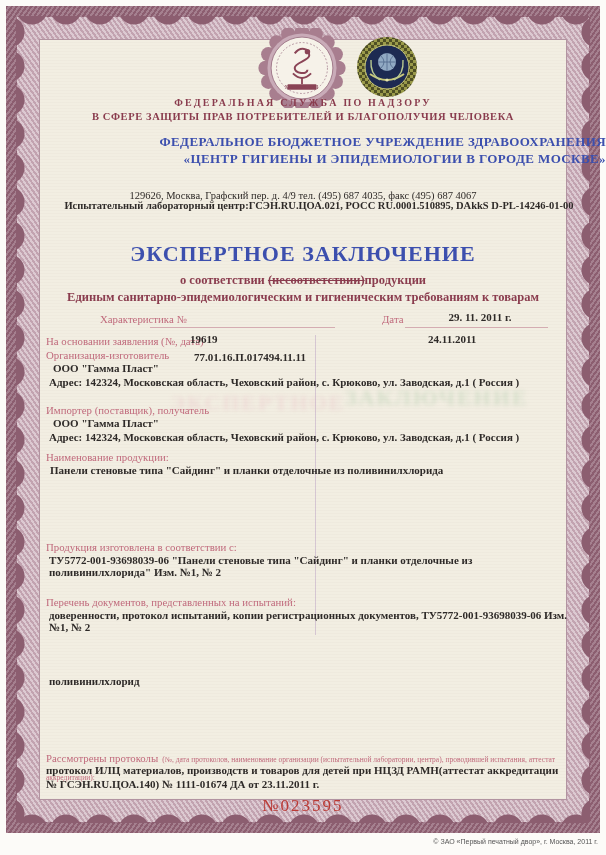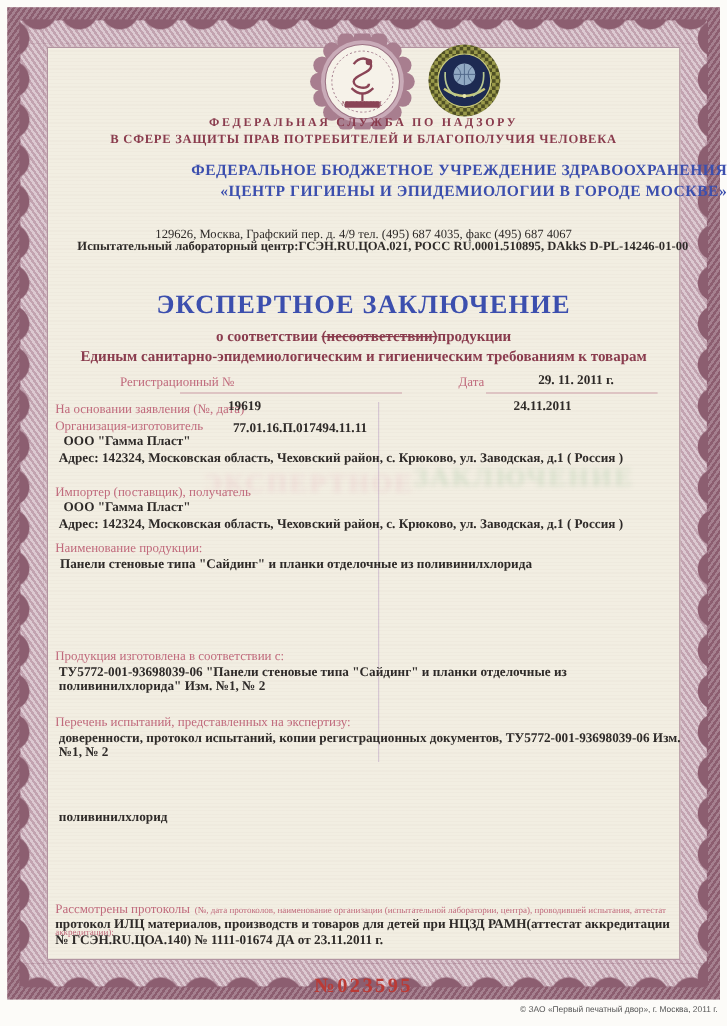--- a/index.html
+++ b/index.html
@@ -49,21 +49,21 @@
   .h1{font-size:10px;letter-spacing:2.2px;}
   .h2{font-size:10.5px;letter-spacing:.6px;}
   .org{font-size:13px;letter-spacing:.4px;text-align:right;}
   .small{font-size:10.5px;}
   .title-main{font-size:22px;letter-spacing:1px;}
   .sub{font-size:12.5px;}
   .struck{text-decoration:line-through;}
   .label{font-size:10.8px;}
   .val{font-size:11px;font-weight:bold;color:#2e2a28;}
   .underline{position:absolute;height:1px;background:rgba(190,120,140,.55);}
-  .serial{font-size:17px;color:#bb3a35;letter-spacing:2px;font-weight:bold;margin-top:16px;}
+  .serial{font-size:17px;color:#bb3a35;letter-spacing:2px;font-weight:normal;}
   .footer{font-size:7px;color:#555;font-family:"Liberation Sans","DejaVu Sans",sans-serif;}
   .tiny{font-size:7.5px;}
   .wrapblock{line-height:14px;}
 </style>
 </head>
 <body>
 
 <div class="page">
 
   <div class="frame-outer">
@@ -146,21 +146,21 @@
   <div class="abs ctr blue org" style="top:134px;">ФЕДЕРАЛЬНОЕ БЮДЖЕТНОЕ УЧРЕЖДЕНИЕ ЗДРАВООХРАНЕНИЯ</div>
   <div class="abs ctr blue org" style="top:151px;">«ЦЕНТР ГИГИЕНЫ И ЭПИДЕМИОЛОГИИ В ГОРОДЕ МОСКВЕ»</div>
 
   <div class="abs ctr ink small" style="top:190px;">129626, Москва, Графский пер. д. 4/9 тел. (495) 687 4035, факс (495) 687 4067</div>
   <div class="abs ctr ink small b" style="top:200px;margin-left:16px;">Испытательный лабораторный центр:ГСЭН.RU.ЦОА.021, РОСС RU.0001.510895, DAkkS D-PL-14246-01-00</div>
 
   <div class="abs ctr blue title-main" style="top:241px;">ЭКСПЕРТНОЕ ЗАКЛЮЧЕНИЕ</div>
   <div class="abs ctr maroon sub" style="top:290px;">Единым санитарно-эпидемиологическим и гигиеническим требованиям к товарам</div>
   <div class="abs ctr maroon sub" style="top:273px;"><span>о соответствии </span><span class="struck">(несоответствии)</span><span>продукции</span></div>
 
-  <div class="abs pink label" style="left:100px;top:313px;">Регистрационный №</div>
+  <div class="abs pink label" style="left:100px;top:313px;">Характеристика №</div>
   <div class="abs val" style="left:160px;top:311px;width:180px;text-align:center;margin-top:40px;">77.01.16.П.017494.11.11</div>
   <div class="underline" style="left:150px;top:327px;width:185px;"></div>
   <div class="abs pink label" style="left:382px;top:313px;">Дата</div>
   <div class="abs val" style="left:410px;top:311px;width:140px;text-align:center;">29. 11. 2011 г.</div>
   <div class="underline" style="left:405px;top:327px;width:143px;"></div>
 
   <div class="abs pink label" style="left:46px;top:335px;">На основании заявления (№, дата)</div>
   <div class="abs val" style="left:190px;top:333px;width:120px;text-align:left;">19619</div>
   <div class="abs val" style="left:428px;top:333px;">24.11.2011</div>
 
@@ -171,21 +171,21 @@
   <div class="abs pink label" style="left:46px;top:404px;">Импортер (поставщик), получатель</div>
   <div class="abs val" style="left:53px;top:417px;">ООО "Гамма Пласт"</div>
   <div class="abs val" style="left:49px;top:431px;">Адрес: 142324, Московская область, Чеховский район, с. Крюково, ул. Заводская, д.1 ( Россия )</div>
 
   <div class="abs pink label" style="left:46px;top:451px;">Наименование продукции:</div>
   <div class="abs val" style="left:50px;top:464px;">Панели стеновые типа "Сайдинг" и планки отделочные из поливинилхлорида</div>
 
   <div class="abs pink label" style="left:46px;top:541px;">Продукция изготовлена в соответствии с:</div>
   <div class="abs val" style="left:49px;top:554px;width:520px;">ТУ5772-001-93698039-06 "Панели стеновые типа "Сайдинг" и планки отделочные из поливинилхлорида" Изм. №1, № 2</div>
 
-  <div class="abs pink label" style="left:46px;top:596px;">Перечень испытаний, представленных на экспертизу:</div>
+  <div class="abs pink label" style="left:46px;top:596px;">Перечень документов, представленных на испытаний:</div>
   <div class="abs val" style="left:49px;top:609px;width:520px;">доверенности, протокол испытаний, копии регистрационных документов, ТУ5772-001-93698039-06 Изм. №1, № 2</div>
 
   <div class="abs val" style="left:49px;top:675px;">поливинилхлорид</div>
 
   <div class="abs" style="left:46px;top:748px;width:520px;">
     <span class="pink label">Рассмотрены протоколы</span>
     <span class="pink tiny">(№, дата протоколов, наименование организации (испытательной лаборатории, центра), проводившей испытания, аттестат аккредитации):</span>
   </div>
   <div class="abs val wrapblock" style="left:46px;top:763px;width:522px;">протокол ИЛЦ материалов, производств и товаров для детей при НЦЗД РАМН(аттестат аккредитации № ГСЭН.RU.ЦОА.140) № 1111-01674 ДА от 23.11.2011 г.</div>
 

